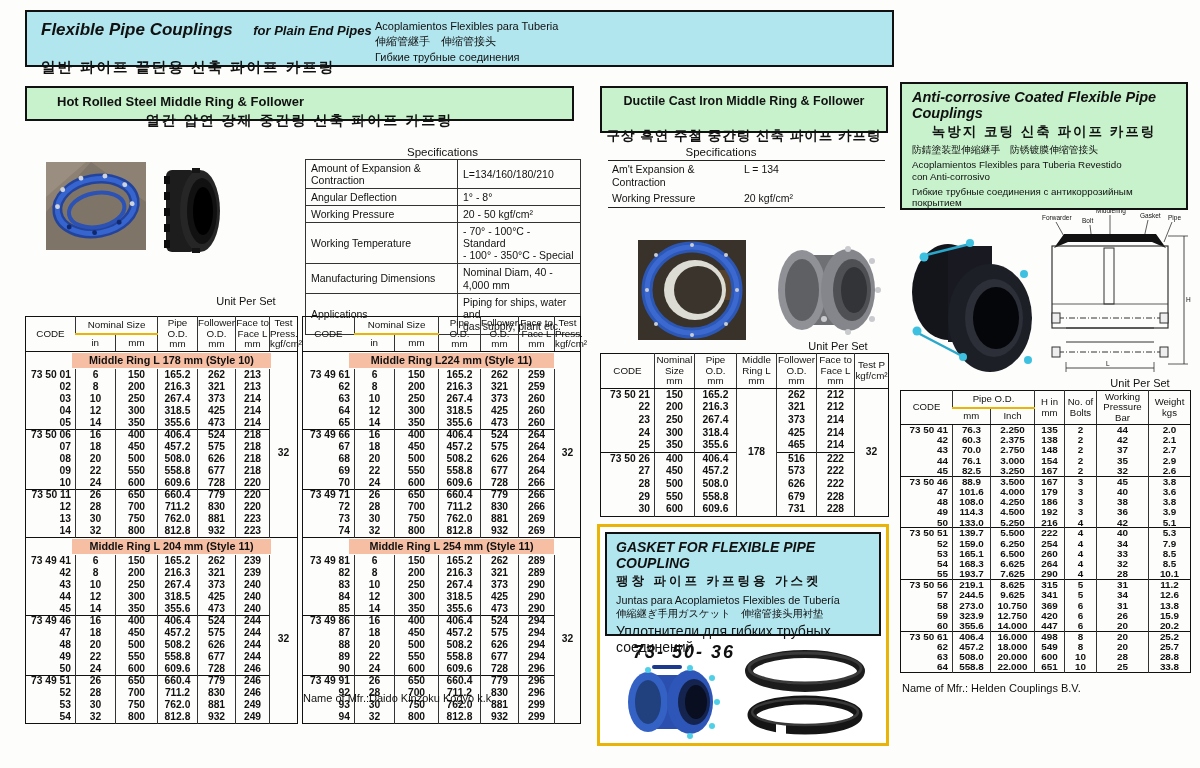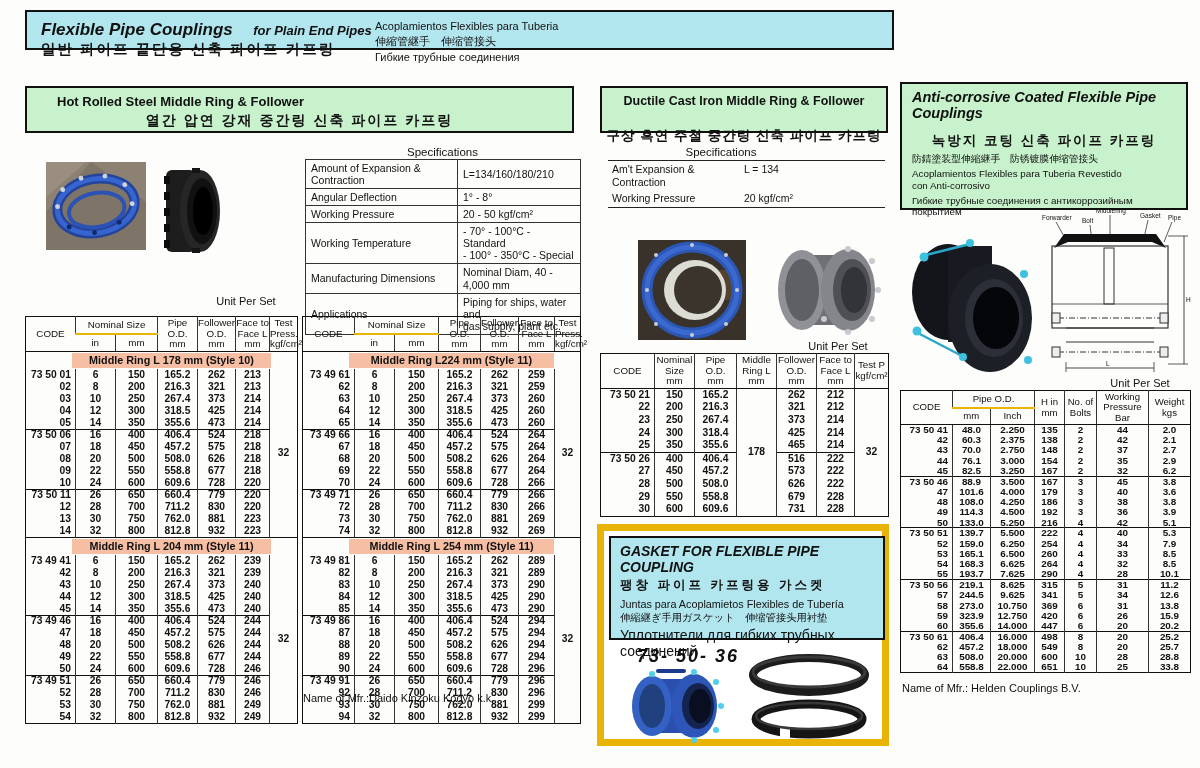--- a/index.html
+++ b/index.html
@@ -5,32 +5,32 @@
   * { box-sizing: border-box; margin: 0; padding: 0; }
   html,body { width:1200px; height:768px; background:#fdfdfb; font-family:"Liberation Sans","DejaVu Sans",sans-serif; color:#111; }
   .page { position:relative; width:1200px; height:768px; overflow:hidden; }
   .abs { position:absolute; }
   .pre { white-space:pre-line; }
 
   
   .header-box { background:#b2e6ef; border:2px solid #111; }
   .title-en { font-style:italic; font-weight:bold; font-size:17px; display:inline-block; }
   .subtitle-en { font-style:italic; font-weight:bold; font-size:13px; display:inline-block; margin-left:16px; }
-  .title-ko { font-weight:bold; font-size:14.5px; margin-top:0; letter-spacing:2px; }
+  .title-ko { font-weight:bold; font-size:14.5px; margin-top:18px; letter-spacing:2px; }
   .trans { font-size:11px; line-height:1.4; }
 
   
   .green-box { background:#c7f2cb; border:2px solid #111; }
   .gb-en { font-weight:bold; font-size:13px; padding:6px 0 0 30px; }
   .gb-ko { font-weight:bold; font-size:14px; text-align:center; margin-top:3px; letter-spacing:2px; }
   .duct-en { font-weight:bold; font-size:12.5px; text-align:center; padding-top:6px; }
   .duct-ko { font-weight:bold; font-size:13.5px; text-align:center; margin-top:19px; letter-spacing:1px; }
 
   .ac-en { font-weight:bold; font-style:italic; font-size:14.5px; line-height:1.12; padding:5px 10px 0 10px; }
-  .ac-ko { font-weight:bold; font-size:13.5px; text-align:center; margin-top:11px; letter-spacing:2px; }
+  .ac-ko { font-weight:bold; font-size:13.5px; text-align:center; margin-top:2px; letter-spacing:2px; }
   .ac-small { font-size:9.8px; line-height:1.2; padding:3px 10px 0 10px; }
 
   .spec-title { font-size:11.5px; text-align:center; }
   table.spec { border-collapse:collapse; font-size:10.5px; table-layout:fixed; }
   table.spec td { border:1px solid #333; padding:2px 5px; vertical-align:middle; line-height:1.15; }
   table.spec { border-top:1.5px solid #111; border-bottom:1.5px solid #111; }
   table.spec2 { border-collapse:collapse; font-size:10.5px; table-layout:fixed; border-top:1.5px solid #222; border-bottom:1.5px solid #222; }
   table.spec2 td { padding:2px 4px; vertical-align:top; line-height:1.2; }
 
   
@@ -46,50 +46,50 @@
   .dt tr.banner-row td { border-top:1.3px solid #111; height:18px; padding:0; }
   .banner { background:#f6bfa4; font-weight:bold; font-size:10.8px; text-align:center; margin:1px 26px 1px 46px; padding:2px 0; }
   .dct td { height:12.8px; }
   .rt td { height:10.3px; font-size:9.9px; }
   .rt th { font-size:9.6px; }
 
   .mfr { font-size:11px; }
   .unit { font-size:11px; text-align:center; }
 
   
-  .gasket-box { border:7px solid #eab308; background:#fff; }
+  .gasket-box { border:3px solid #eab308; background:#fff; }
   .gasket-inner { position:absolute; left:5px; top:5px; width:276px; height:104px; background:#b2e6ef; border:2px solid #111; padding:5px 9px; }
   .g-title { font-weight:bold; font-style:italic; font-size:14px; }
   .g-ko { font-weight:bold; font-size:12.5px; margin-top:2px; letter-spacing:3px; }
   .g-es { font-size:10.8px; margin-top:4px; }
   .g-jz { font-size:10.3px; margin-top:1px; }
   .g-ru { font-size:14px; margin-top:2px; }
   .g-code { font-weight:bold; font-style:italic; font-size:18px; letter-spacing:2px; }
 
   .diag-label { font-size:6.5px; fill:#111; }
 </style>
 </head>
 <body>
 
 <div class="page">
 
-  <div class="abs header-box" style="left:25px;top:10px;width:869px;height:40px;padding-left:19px;">
+  <div class="abs header-box" style="left:25px;top:10px;width:869px;height:57px;padding-left:19px;">
     <div class="abs" style="left:14px;top:8px;">
       <span class="title-en">Flexible Pipe Couplings</span>
       <span class="subtitle-en">for Plain End Pipes</span>
       <div class="title-ko">일반 파이프 끝단용 신축 파이프 카프링</div>
     </div>
     <div class="abs trans" style="left:348px;top:7px;">
       <div>Acoplamientos Flexibles para Tuberia</div>
       <div>伸縮管継手　伸缩管接头</div>
       <div>Гибкие трубные соединения</div>
     </div>
   </div>
 
-  <div class="abs green-box" style="left:25px;top:86px;width:549px;height:47px;">
+  <div class="abs green-box" style="left:25px;top:86px;width:549px;height:35px;">
     <div class="gb-en">Hot Rolled Steel Middle Ring &amp; Follower</div>
     <div class="gb-ko">열간 압연 강재 중간링 신축 파이프 카프링</div>
   </div>
 
   <svg class="abs" style="left:46px;top:162px;" width="100" height="88" viewBox="0 0 100 88">
     <rect x="0" y="0" width="100" height="88" fill="#8c8173"></rect>
     <polygon points="0,50 45,0 100,40 100,88 0,88" fill="#7e7467"></polygon>
     <polygon points="0,0 40,0 0,35" fill="#998e7f"></polygon>
     <g transform="rotate(-10 50 44)">
       <ellipse cx="50" cy="44" rx="39" ry="27" fill="none" stroke="#24449c" stroke-width="10"></ellipse>
@@ -987,21 +987,21 @@
 kgs</th>
       </tr>
       <tr>
         <th>mm</th>
         <th>Inch</th>
       </tr>
     </thead>
     <tbody>
         <tr>
           <td>73 50 41</td>
-          <td>48.0</td>
+          <td>76.3</td>
           <td>2.250</td>
           <td>135</td>
           <td>2</td>
           <td>44</td>
           <td>2.0</td>
         </tr>
         <tr>
           <td>42</td>
           <td>60.3</td>
           <td>2.375</td>
@@ -1028,21 +1028,21 @@
           <td>35</td>
           <td>2.9</td>
         </tr>
         <tr>
           <td>45</td>
           <td>82.5</td>
           <td>3.250</td>
           <td>167</td>
           <td>2</td>
           <td>32</td>
-          <td>6.2</td>
+          <td>2.6</td>
         </tr>
         <tr class="group-top">
           <td>73 50 46</td>
           <td>88.9</td>
           <td>3.500</td>
           <td>167</td>
           <td>3</td>
           <td>45</td>
           <td>3.8</td>
         </tr>

